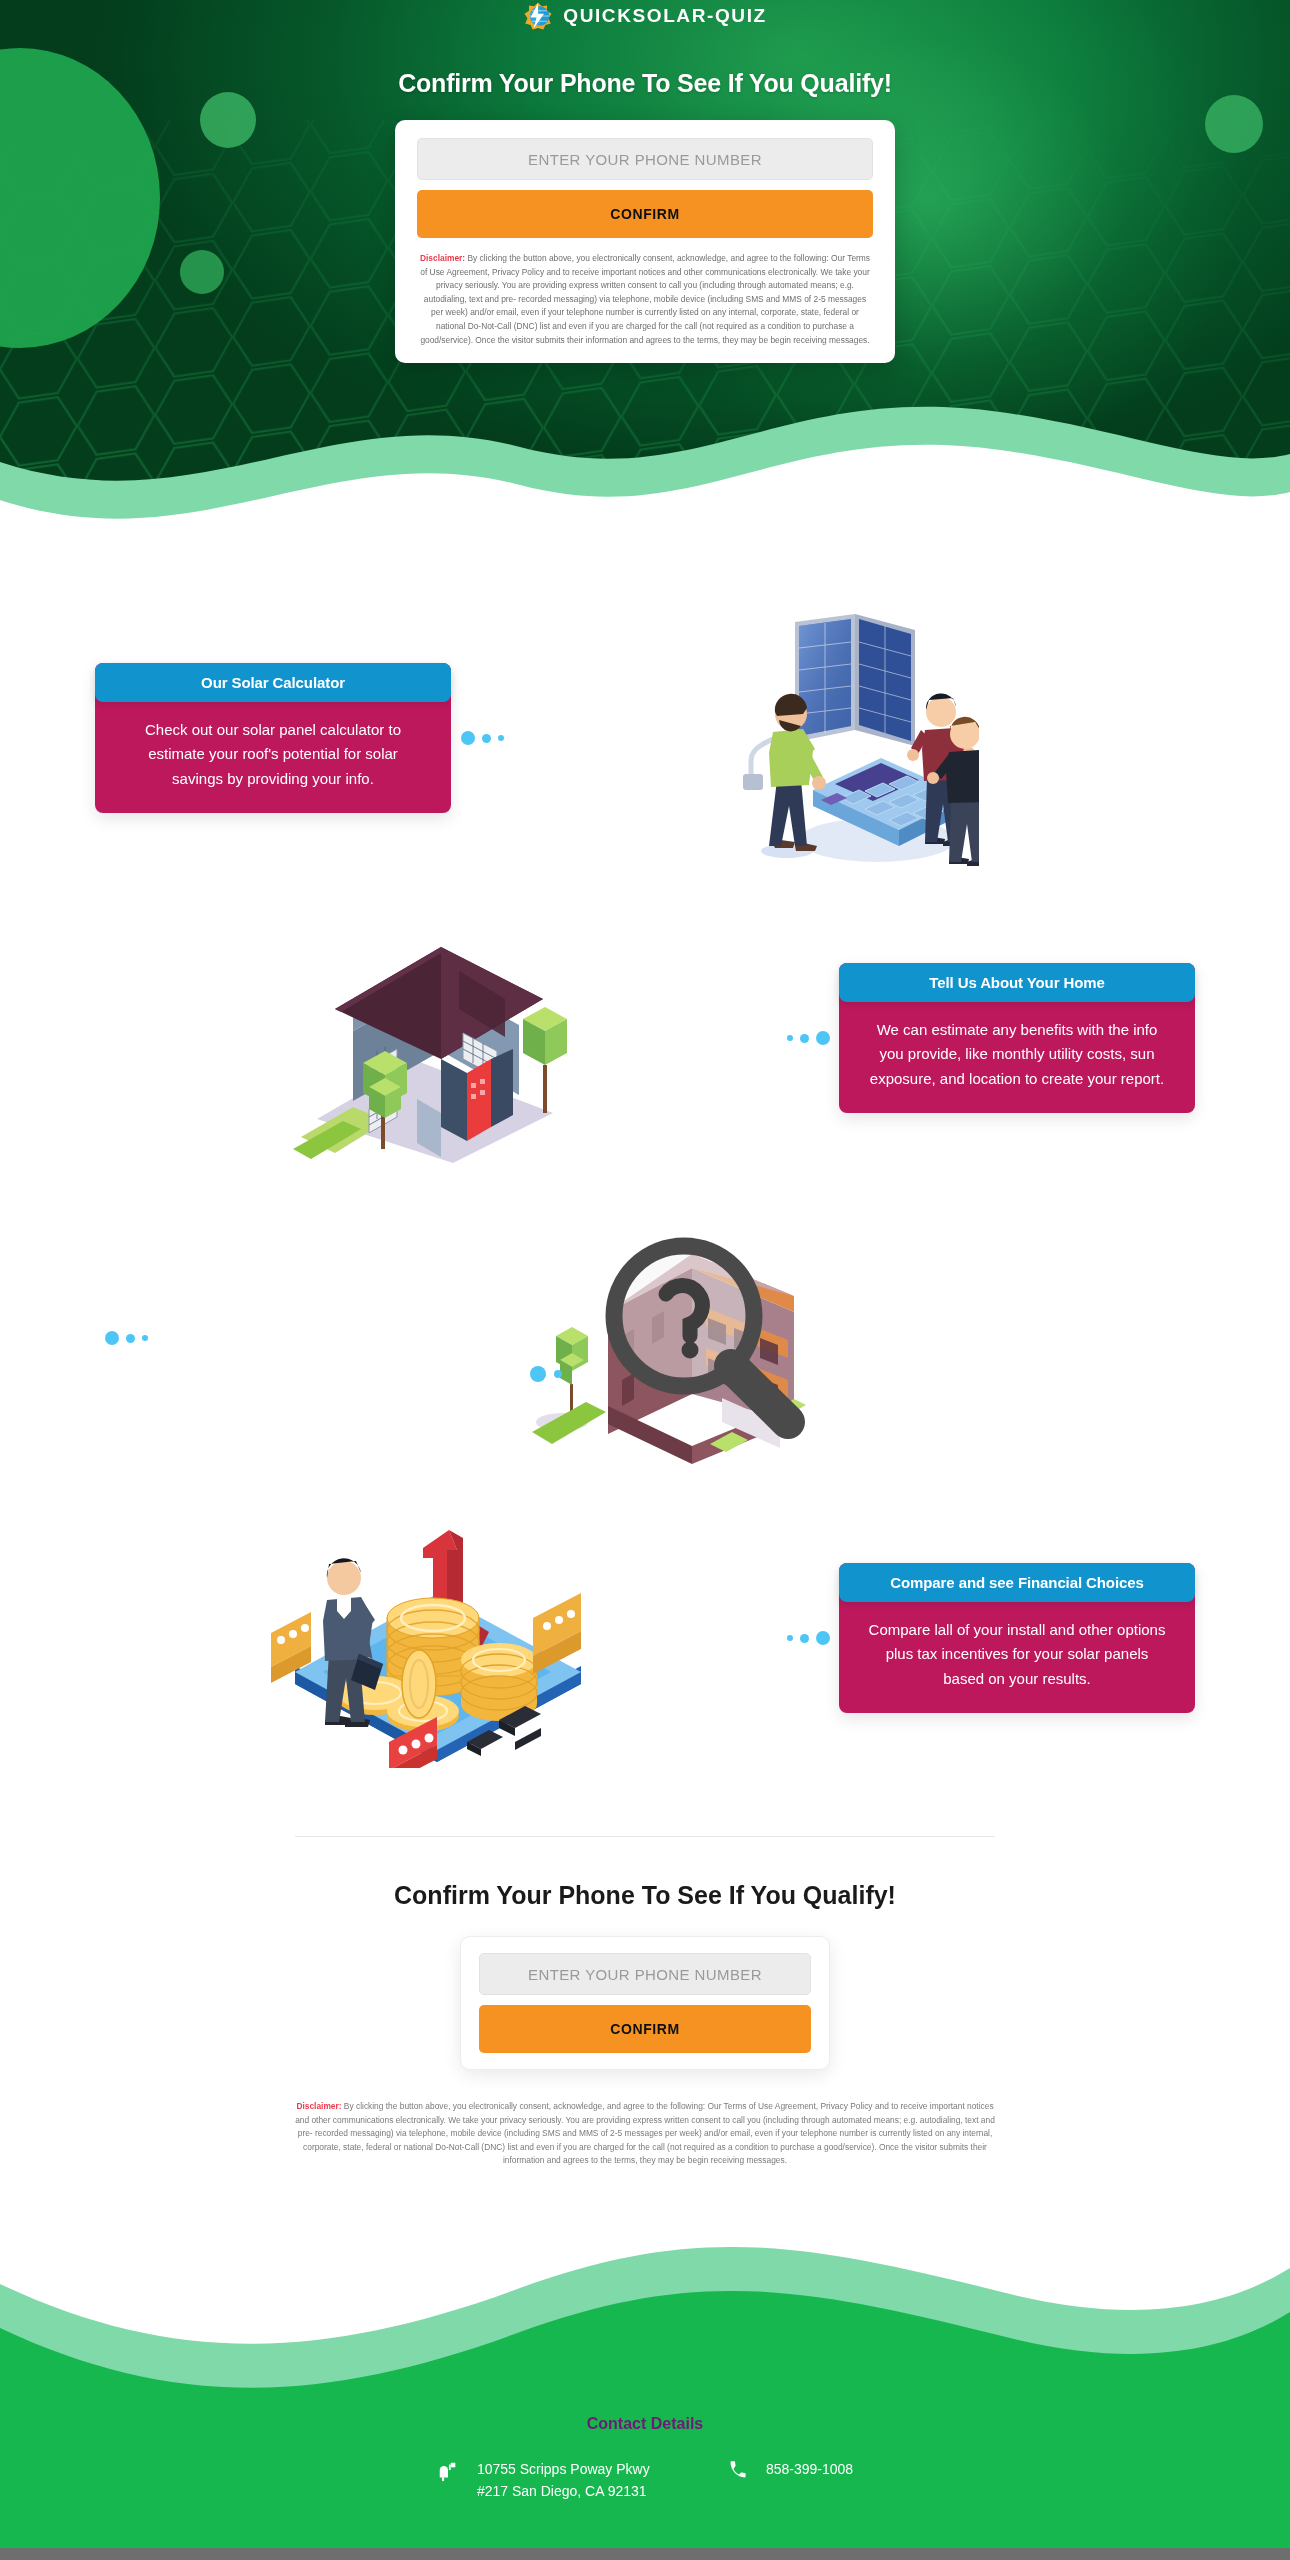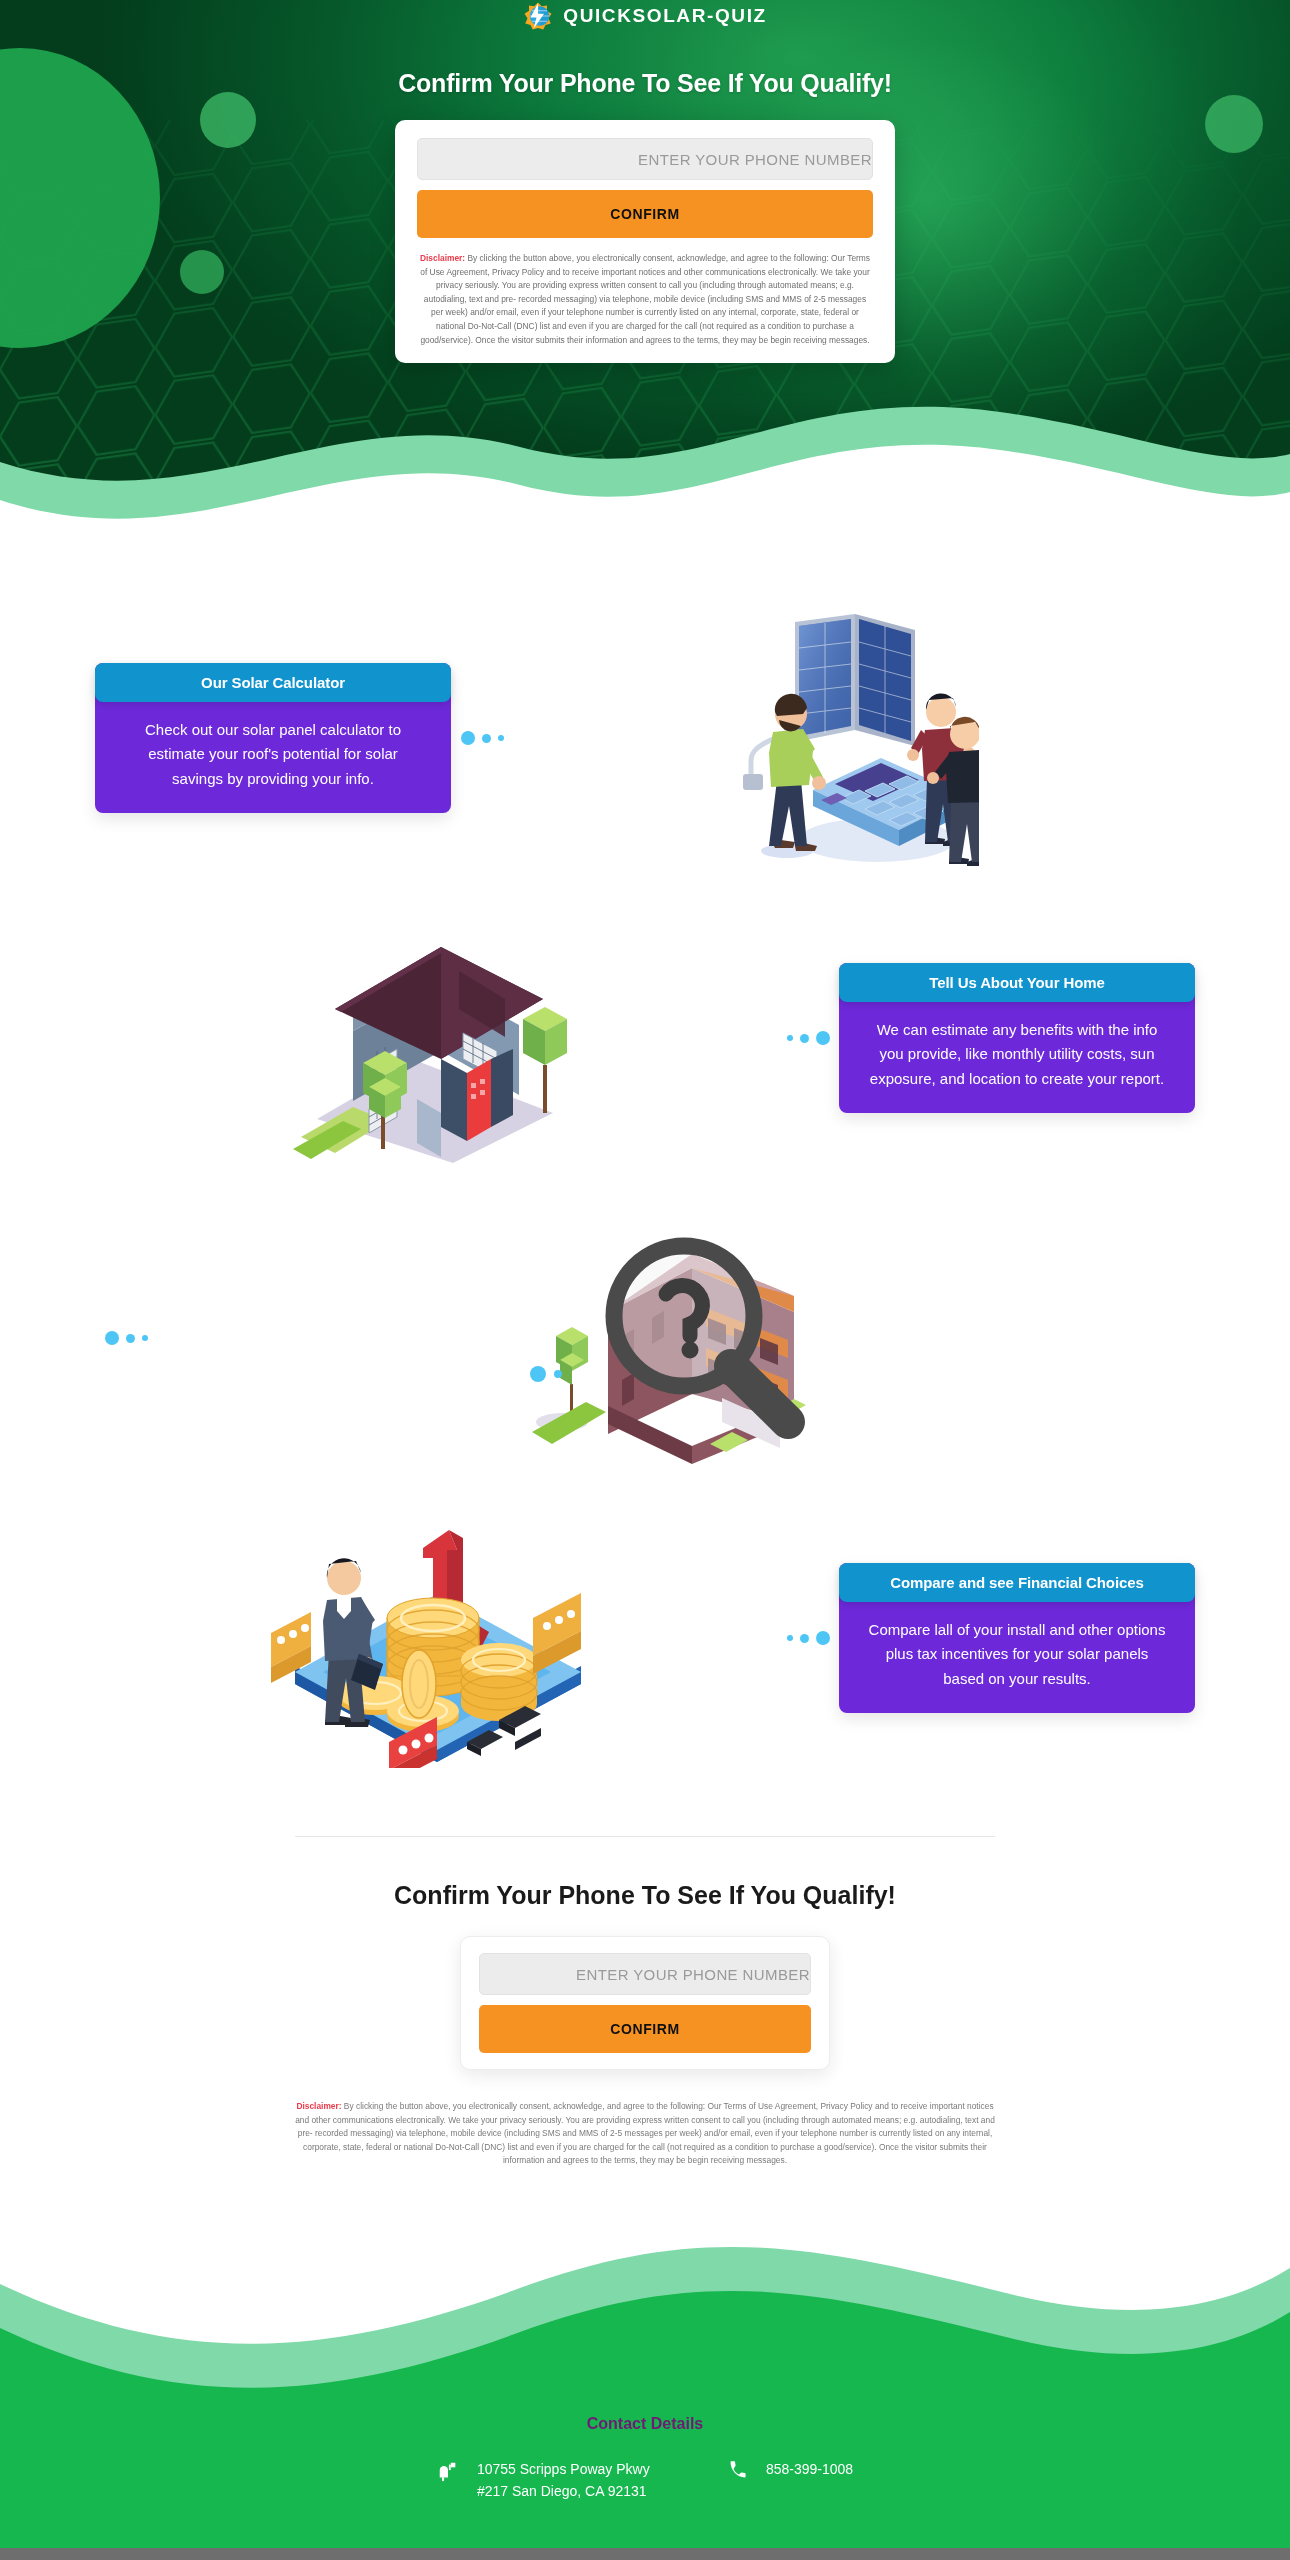--- a/index.html
+++ b/index.html
@@ -86,21 +86,21 @@
   .phone-input {
     display: block;
     width: 100%;
     height: 42px;
     background: #ececec;
     border: 1px solid #e2e2e2;
     border-radius: 5px;
     font-family: "Liberation Sans", sans-serif;
     font-size: 15px;
     color: #3a3a3a;
-    text-align: right;
+    text-align: center;
     letter-spacing: .4px;
     outline: none;
   }
   .phone-input::placeholder { color: #9a9a9a; letter-spacing:.4px; }
   .confirm-btn {
     display: block;
     width: 100%;
     height: 48px;
     margin-top: 10px;
     background: #f59222;
@@ -143,21 +143,21 @@
     margin: 0 auto;
     height: 300px;
     display: flex;
     align-items: center;
   }
   .feat-row.reverse { flex-direction: row-reverse; }
 
   .card {
     width: 356px;
     flex: 0 0 356px;
-    background: #6d28d9;
+    background: #be185d;
     border-radius: 8px;
     box-shadow: 0 6px 16px rgba(0,0,0,.10);
   }
   .card-head {
     background: #1193cd;
     border-radius: 8px;
     padding: 11px 12px;
     text-align: center;
     color: #ffffff;
     font-size: 15px;

